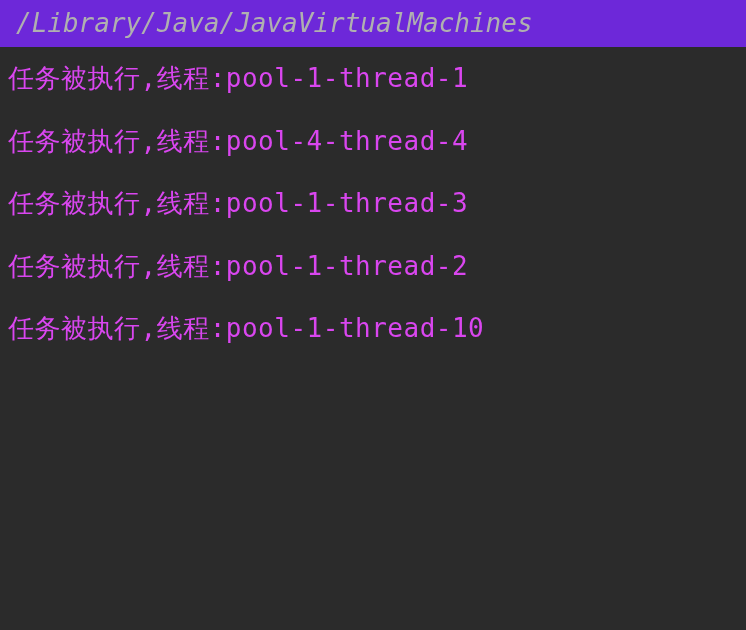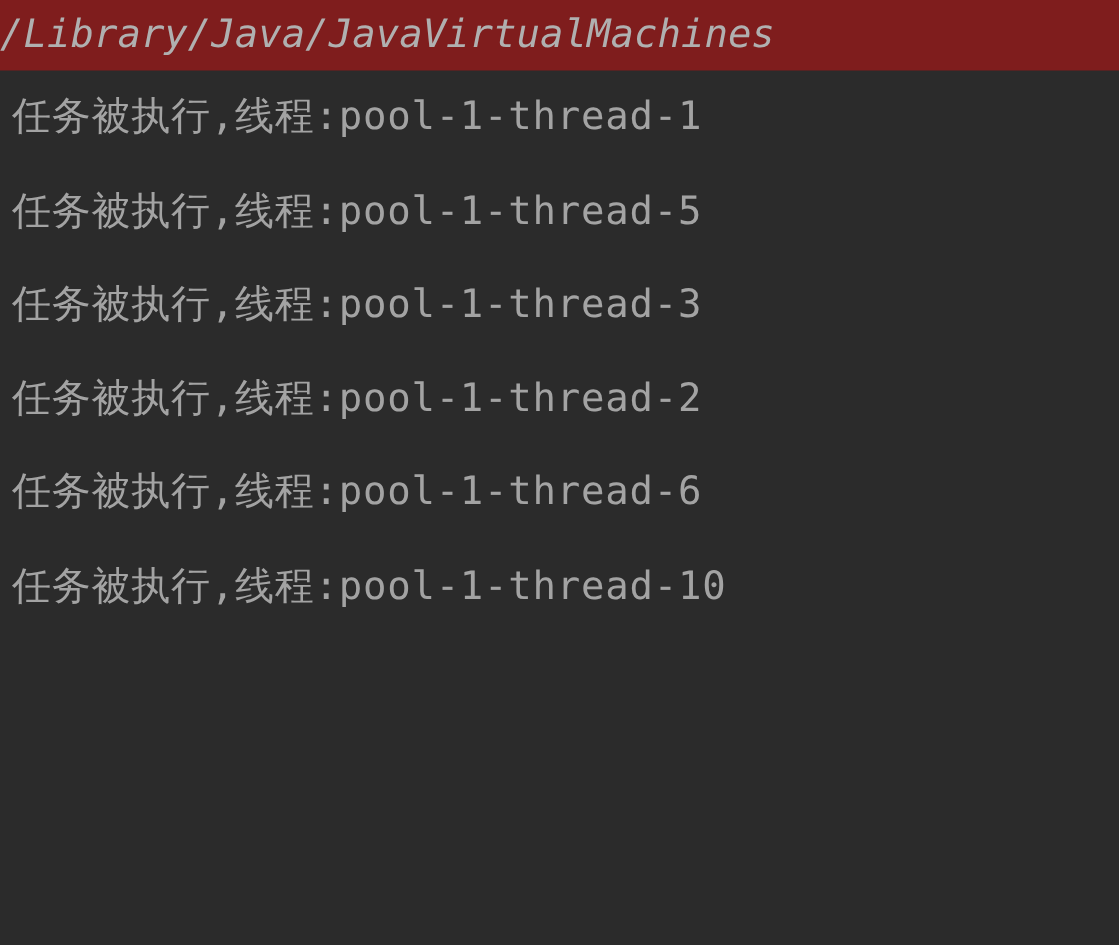--- a/index.html
+++ b/index.html
@@ -13,40 +13,39 @@
       font-size: 26px;
       width: 746px;
       height: 630px;
       overflow: hidden;
     }
     .terminal {
       width: 100%;
       height: 100%;
     }
     .header-line {
-      background-color: #7f1d1d;
+      background-color: #6d28d9;
       color: #b0b0b0;
-      padding: 4px 0;
+      padding: 4px 16px;
       white-space: nowrap;
       overflow: hidden;
       font-style: italic;
       line-height: 1.5;
     }
     .output-line {
-      color: #a3a3a3;
+      color: #d946ef;
       padding: 4px 8px;
       white-space: nowrap;
       line-height: 2.1;
       letter-spacing: 0.5px;
     }
   </style>
 </head>
 <body>
 
 <div class="terminal">
   <div class="header-line">/Library/Java/JavaVirtualMachines</div>
   <div class="output-line">任务被执行,线程:pool-1-thread-1</div>
-  <div class="output-line">任务被执行,线程:pool-1-thread-5</div>
+  <div class="output-line">任务被执行,线程:pool-4-thread-4</div>
   <div class="output-line">任务被执行,线程:pool-1-thread-3</div>
   <div class="output-line">任务被执行,线程:pool-1-thread-2</div>
-  <div class="output-line">任务被执行,线程:pool-1-thread-6</div>
   <div class="output-line">任务被执行,线程:pool-1-thread-10</div>
 </div>
 
 </body></html>

